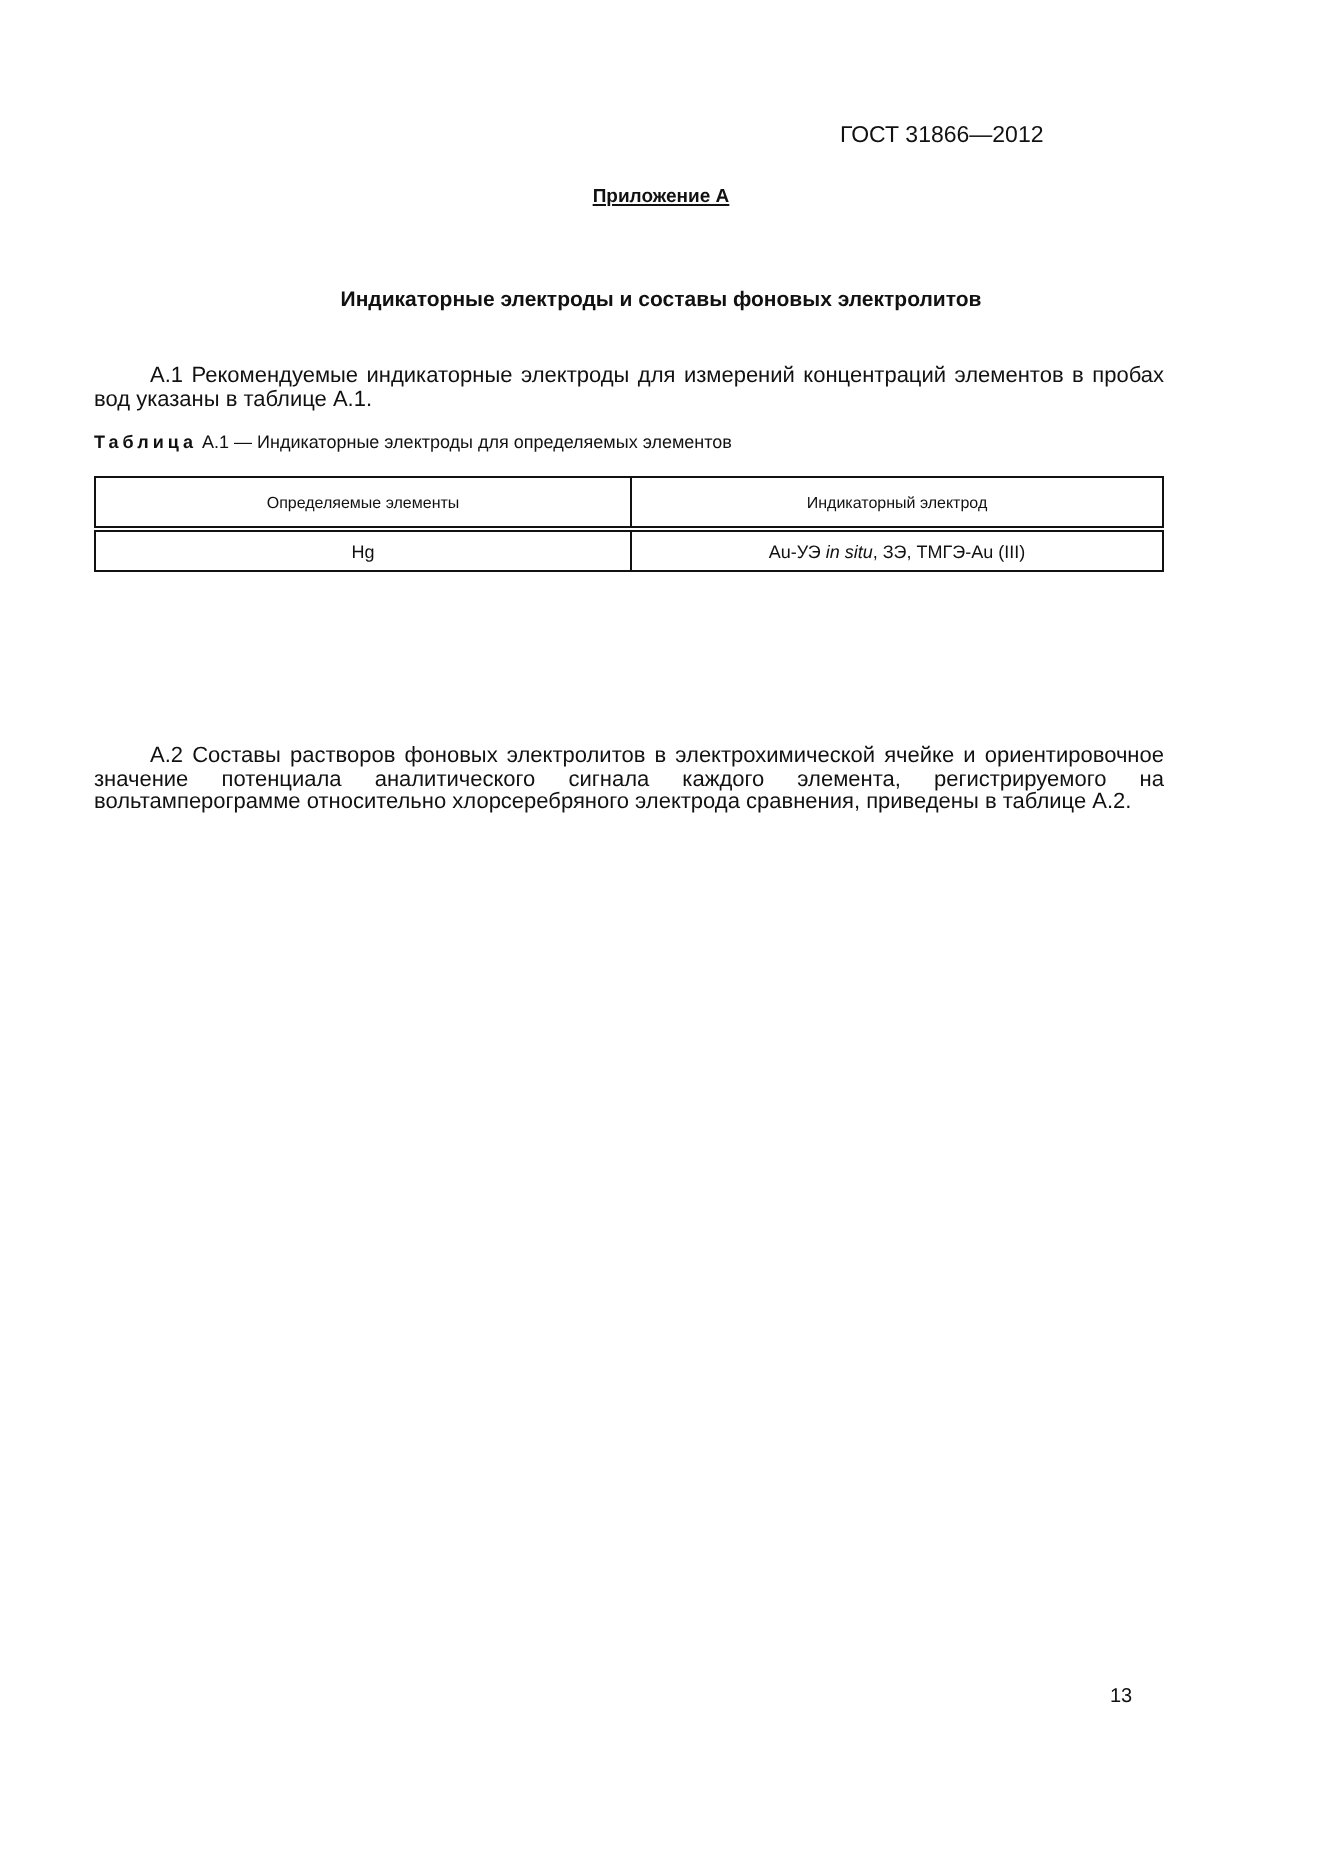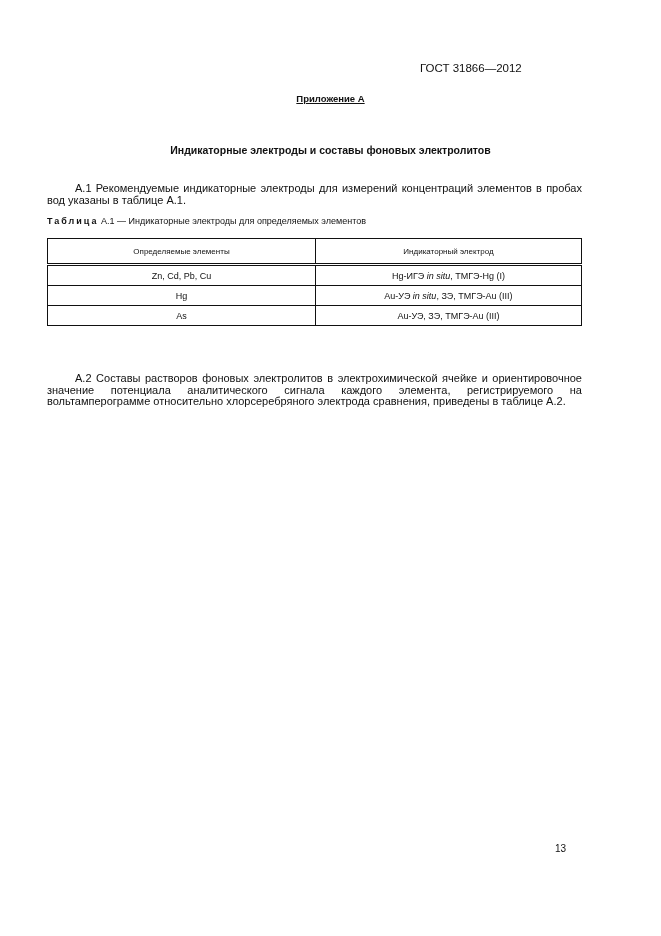--- a/index.html
+++ b/index.html
@@ -62,29 +62,21 @@
 
 <table class="tbl">
   <thead>
     <tr>
       <th class="c1">Определяемые элементы</th>
       <th>Индикаторный электрод</th>
     </tr>
   </thead>
   <tbody>
     <tr>
-      <td class="c1">Zn, Cd, Pb, Cu</td>
-      <td><span>Hg-ИГЭ </span><i>in situ</i><span>, ТМГЭ-Hg (I)</span></td>
-    </tr>
-    <tr>
       <td class="c1">Hg</td>
       <td><span>Au-УЭ </span><i>in situ</i><span>, ЗЭ, ТМГЭ-Au (III)</span></td>
-    </tr>
-    <tr>
-      <td class="c1">As</td>
-      <td><span>Au-УЭ, ЗЭ, ТМГЭ-Au (III)</span><i></i><span></span></td>
     </tr>
   </tbody>
 </table>
 
 <div class="abs para para-a2">А.2 Составы растворов фоновых электролитов в электрохимической ячейке и ориентировочное значение потенциала аналитического сигнала каждого элемента, регистрируемого на вольтамперограмме относительно хлорсеребряного электрода сравнения, приведены в таблице А.2.</div>
 
 <div class="abs page-num">13</div>
 
 </body></html>

